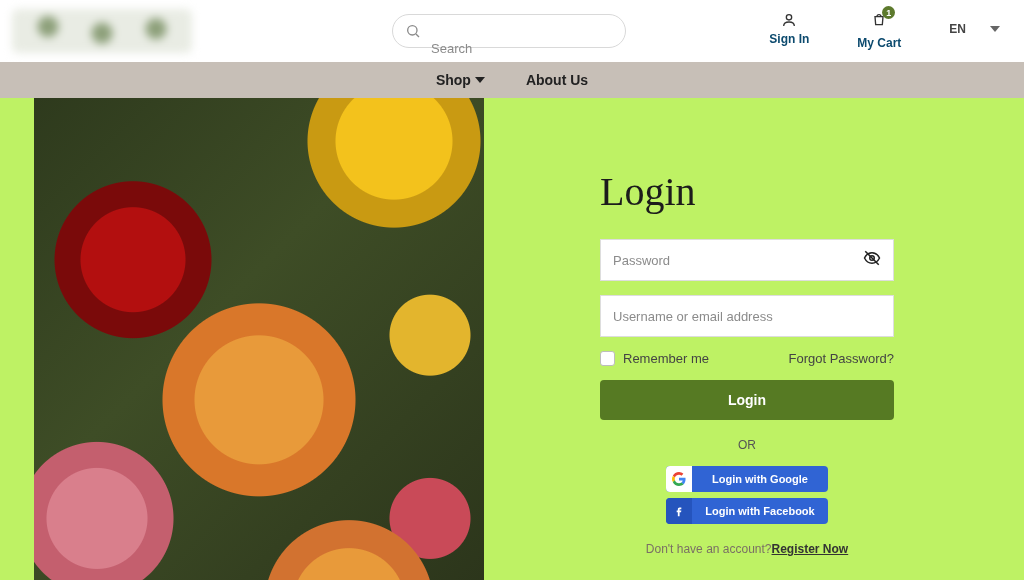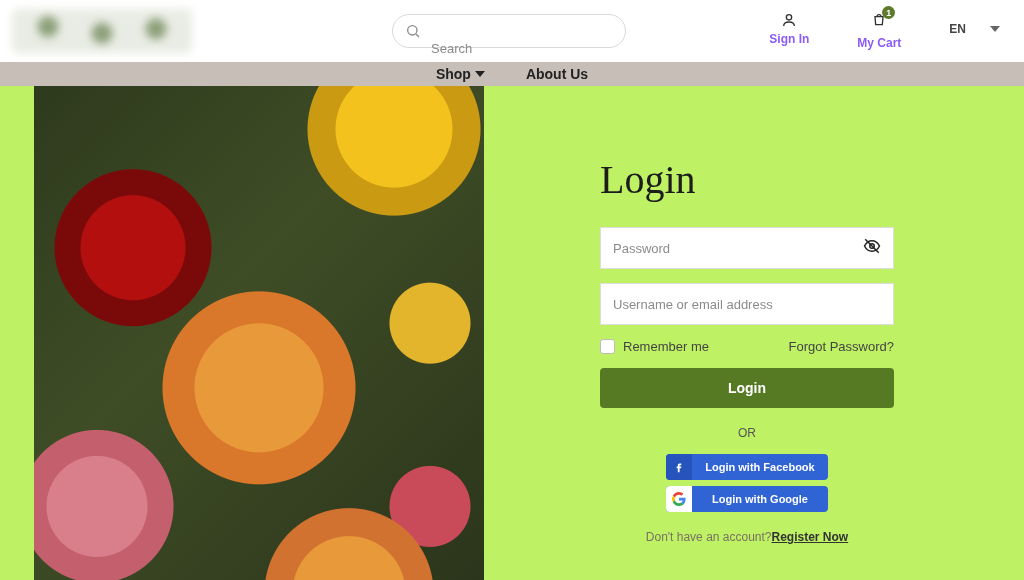--- a/index.html
+++ b/index.html
@@ -50,40 +50,40 @@
     margin-top: 35px;
   }
   .search-wrap input::placeholder { color: #8a8a8a; }
 
   .topbar-right {
     margin-left: auto;
     display: flex; align-items: flex-start; gap: 48px;
   }
   .icon-col { display:flex; flex-direction:column; align-items:center; cursor:pointer; }
   .icon-col svg { width:16px; height:16px; stroke:#333; }
-  .icon-col .lbl { font-size:12px; color:#8b5cf6; margin-top:4px; font-weight:600; }
+  .icon-col .lbl { font-size:12px; color:#0c4a6e; margin-top:4px; font-weight:600; }
   .cart-badge { position:relative; }
   .cart-badge .badge {
     position:absolute; top:-6px; right:-8px;
     background:#5d7a2d; color:#fff; font-size:9px; font-weight:700;
     width:13px; height:13px; border-radius:50%;
     display:flex; align-items:center; justify-content:center;
   }
 
   .lang {
     display:flex; align-items:center; gap:24px;
     font-size:12px; color:#444; font-weight:600; cursor:pointer;
     margin-top: 10px;
   }
   .lang svg{ width:10px; height:10px; fill:#666; }
 
   
   .navbar {
     background:#c7bfb7;
-    height:24px;
+    height:36px;
     display:flex; align-items:center; justify-content:center; gap:41px;
     font-size:14px; font-weight:700; color:#222;
   }
   .navbar .item { display:flex; align-items:center; gap:4px; cursor:pointer; }
   .navbar svg{ width:10px; height:10px; fill:#222; }
 
   
   .main {
     display:flex; height:539px; background:#bef264;
   }
@@ -254,38 +254,38 @@
         <span>Remember me</span>
       </label>
       <a class="forgot">Forgot Password?</a>
     </div>
 
     <button class="login-btn">Login</button>
 
     <div class="or">OR</div>
 
     <div class="social-col">
-      <div class="social fb">
-        <span class="ico">
-          <svg width="14" height="14" viewBox="0 0 24 24" fill="#fff">
-              <path d="M13 9h3V6h-3c-1.7 0-3 1.3-3 3v2H8v3h2v7h3v-7h2.5l.5-3H13V9z"></path>
-            </svg>
-        </span>
-        <span class="txt">Login with Facebook</span>
-      </div>
       <div class="social gg">
         <span class="ico">
           <svg width="14" height="14" viewBox="0 0 48 48">
             <path fill="#EA4335" d="M24 9.5c3.3 0 6.3 1.1 8.6 3.3l6.4-6.4C34.9 2.5 29.8 0 24 0 14.6 0 6.6 5.4 2.8 13.2l7.5 5.8C12.1 13 17.5 9.5 24 9.5z"></path>
             <path fill="#4285F4" d="M46.5 24.5c0-1.6-.1-3.1-.4-4.5H24v9h12.7c-.6 3-2.3 5.6-4.9 7.3l7.5 5.8c4.4-4.1 7.2-10.1 7.2-17.6z"></path>
             <path fill="#FBBC05" d="M10.3 28.9c-.5-1.5-.8-3.2-.8-4.9s.3-3.4.8-4.9l-7.5-5.8C1 17 0 20.4 0 24s1 7 2.8 10.7l7.5-5.8z"></path>
             <path fill="#34A853" d="M24 48c6.5 0 11.9-2.1 15.9-5.8l-7.5-5.8c-2.1 1.4-4.9 2.3-8.4 2.3-6.5 0-12-4.4-13.9-10.4l-7.5 5.8C6.6 42.6 14.6 48 24 48z"></path>
           </svg>
         </span>
         <span class="txt">Login with Google</span>
       </div>
+      <div class="social fb">
+        <span class="ico">
+          <svg width="14" height="14" viewBox="0 0 24 24" fill="#fff">
+              <path d="M13 9h3V6h-3c-1.7 0-3 1.3-3 3v2H8v3h2v7h3v-7h2.5l.5-3H13V9z"></path>
+            </svg>
+        </span>
+        <span class="txt">Login with Facebook</span>
+      </div>
     </div>
 
     <div class="nohave">
       <span>Don't have an account?</span><a>Register Now</a>
     </div>
   </div>
 </div>
 
 </body></html>

